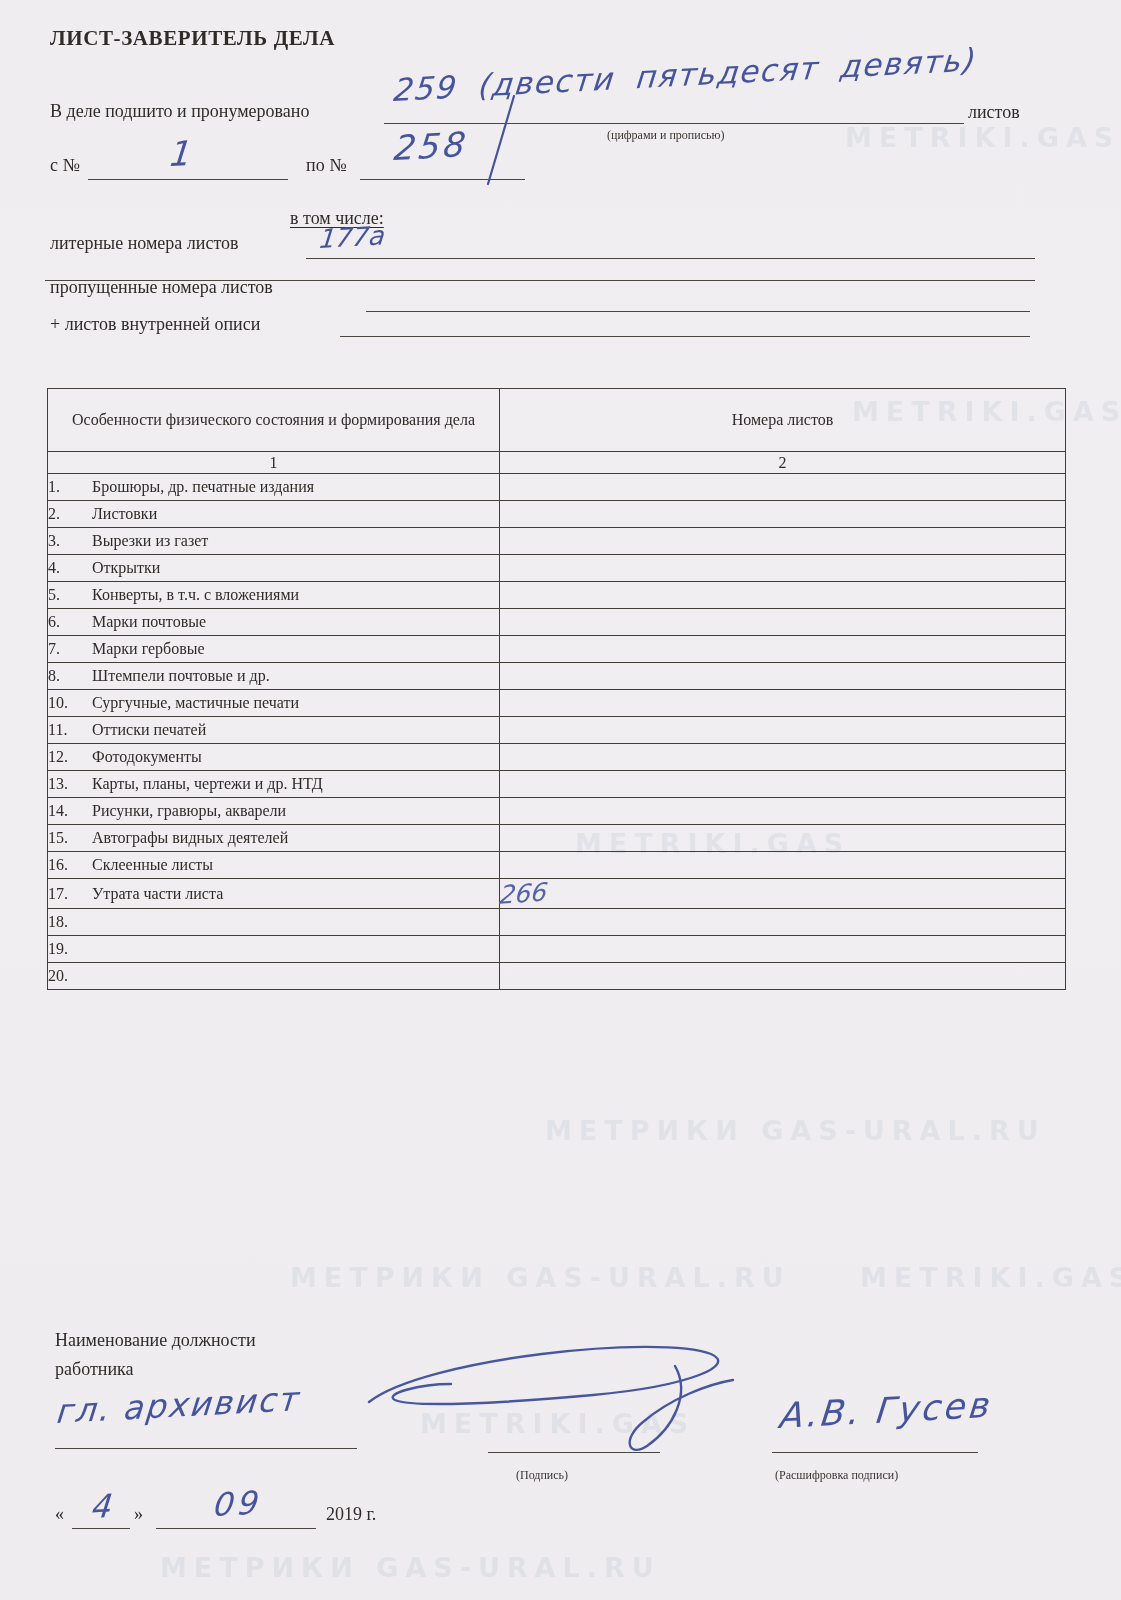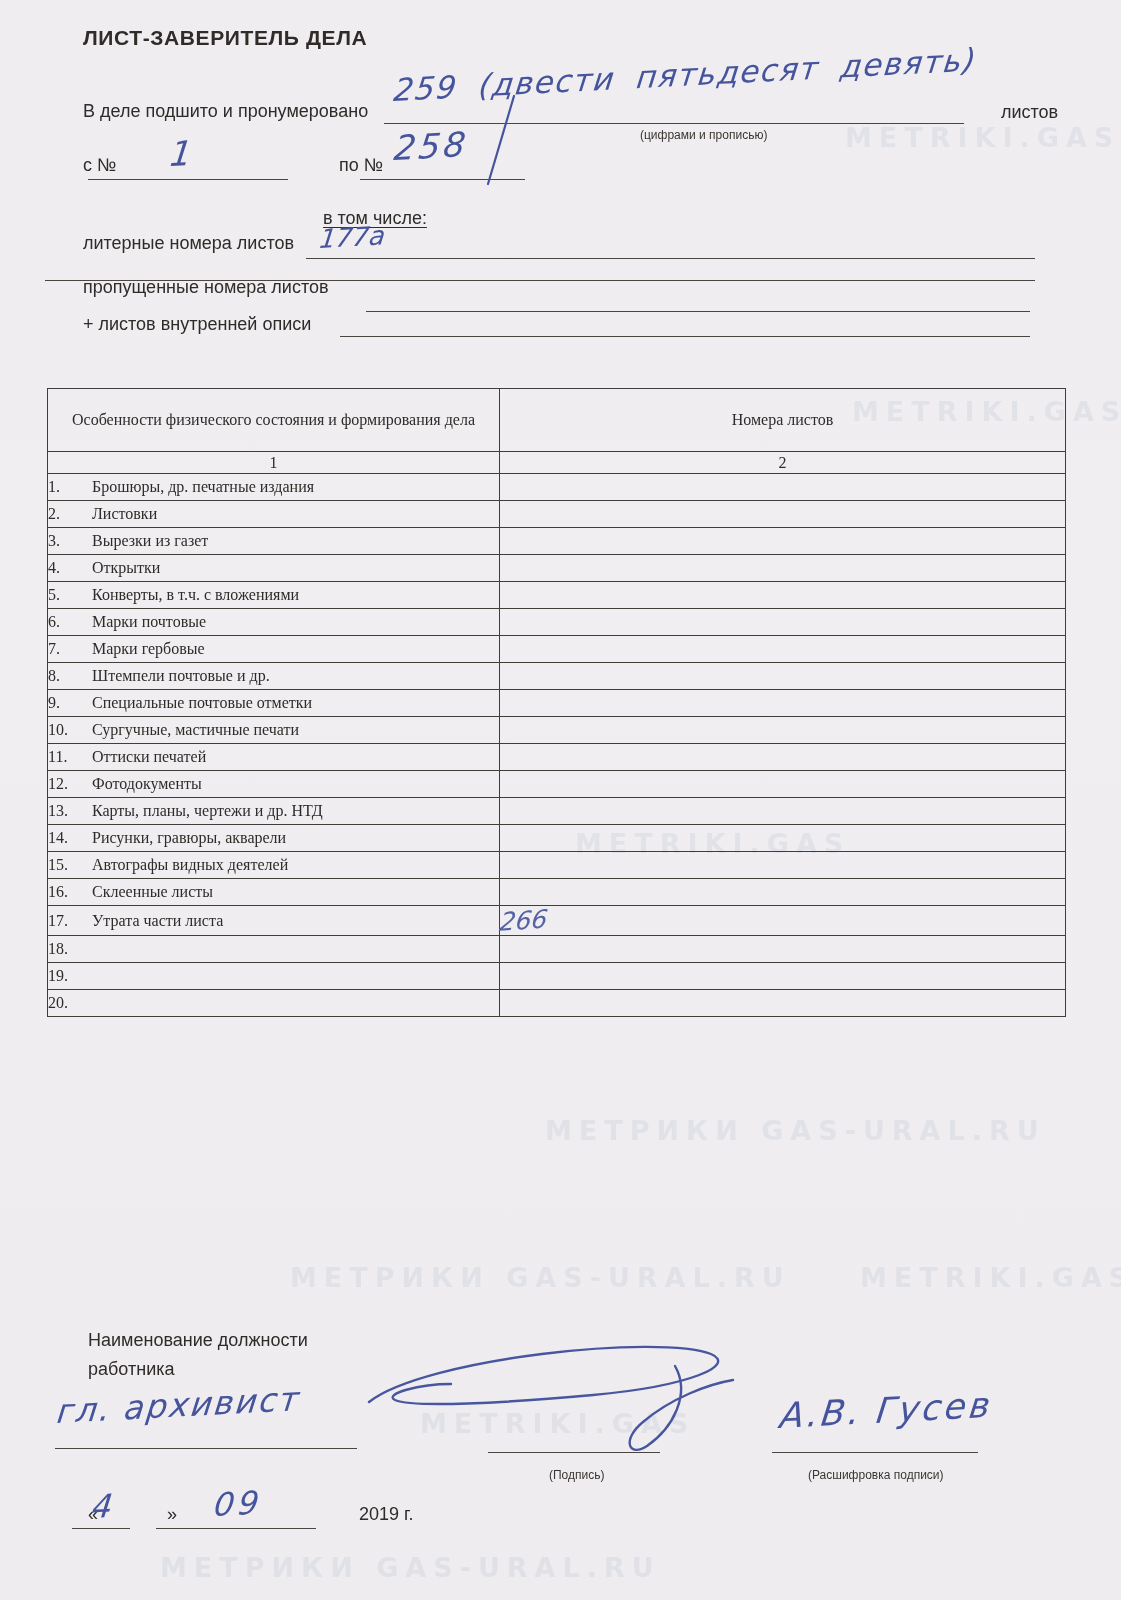--- a/index.html
+++ b/index.html
@@ -5,21 +5,21 @@
   html,body{margin:0;padding:0;}
   .page{
     position:relative;
     width:1121px;height:1600px;
     background:linear-gradient(180deg,#efedf0 0%,#f0eef1 40%,#eeecef 100%);
     font-family:"Liberation Serif", serif;
     color:#2f2b28;
     overflow:hidden;
   }
   .abs{position:absolute;}
-  .print{font-family:Liberation Sans, sans-serif;color:#2f2b28;margin-left:33px;}
+  .print{font-family:Liberation Serif, serif;color:#2f2b28;}
   .title{font-weight:bold;font-size:21px;letter-spacing:.6px;}
   .lbl{font-size:18px;}
   .small{font-size:12px;color:#3a3632;}
   .caption{font-size:12px;color:#3a3632;}
   .fill-line{border-bottom:1.6px solid #4a4541;height:0;}
   .hand{
     font-family:"DejaVu Sans", sans-serif;
     font-style:italic;
     color:#45549c;
     white-space:nowrap;
@@ -140,24 +140,20 @@
         </tr>
     <tr>
           <td class="item"><span class="n">7.</span><span>Марки гербовые</span></td>
           <td class="val"></td>
         </tr>
     <tr>
           <td class="item"><span class="n">8.</span><span>Штемпели почтовые и др.</span></td>
           <td class="val"></td>
         </tr>
     <tr>
-          <td class="item"><span class="n">9.</span><span>Специальные почтовые отметки</span></td>
-          <td class="val"></td>
-        </tr>
-    <tr>
           <td class="item"><span class="n">10.</span><span>Сургучные, мастичные печати</span></td>
           <td class="val"></td>
         </tr>
     <tr>
           <td class="item"><span class="n">11.</span><span>Оттиски печатей</span></td>
           <td class="val"></td>
         </tr>
     <tr>
           <td class="item"><span class="n">12.</span><span>Фотодокументы</span></td>
           <td class="val"></td>

